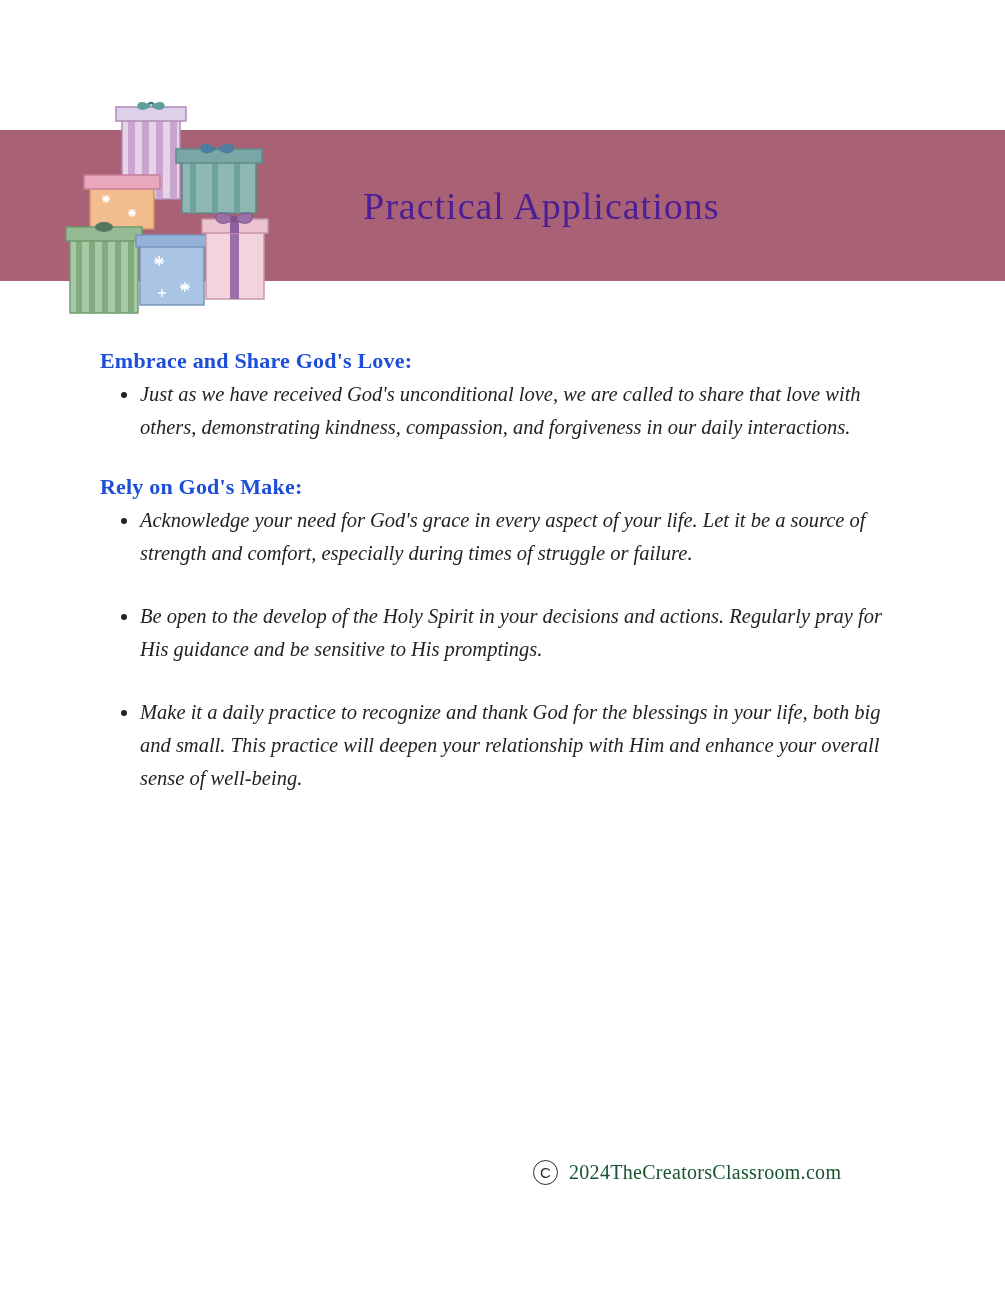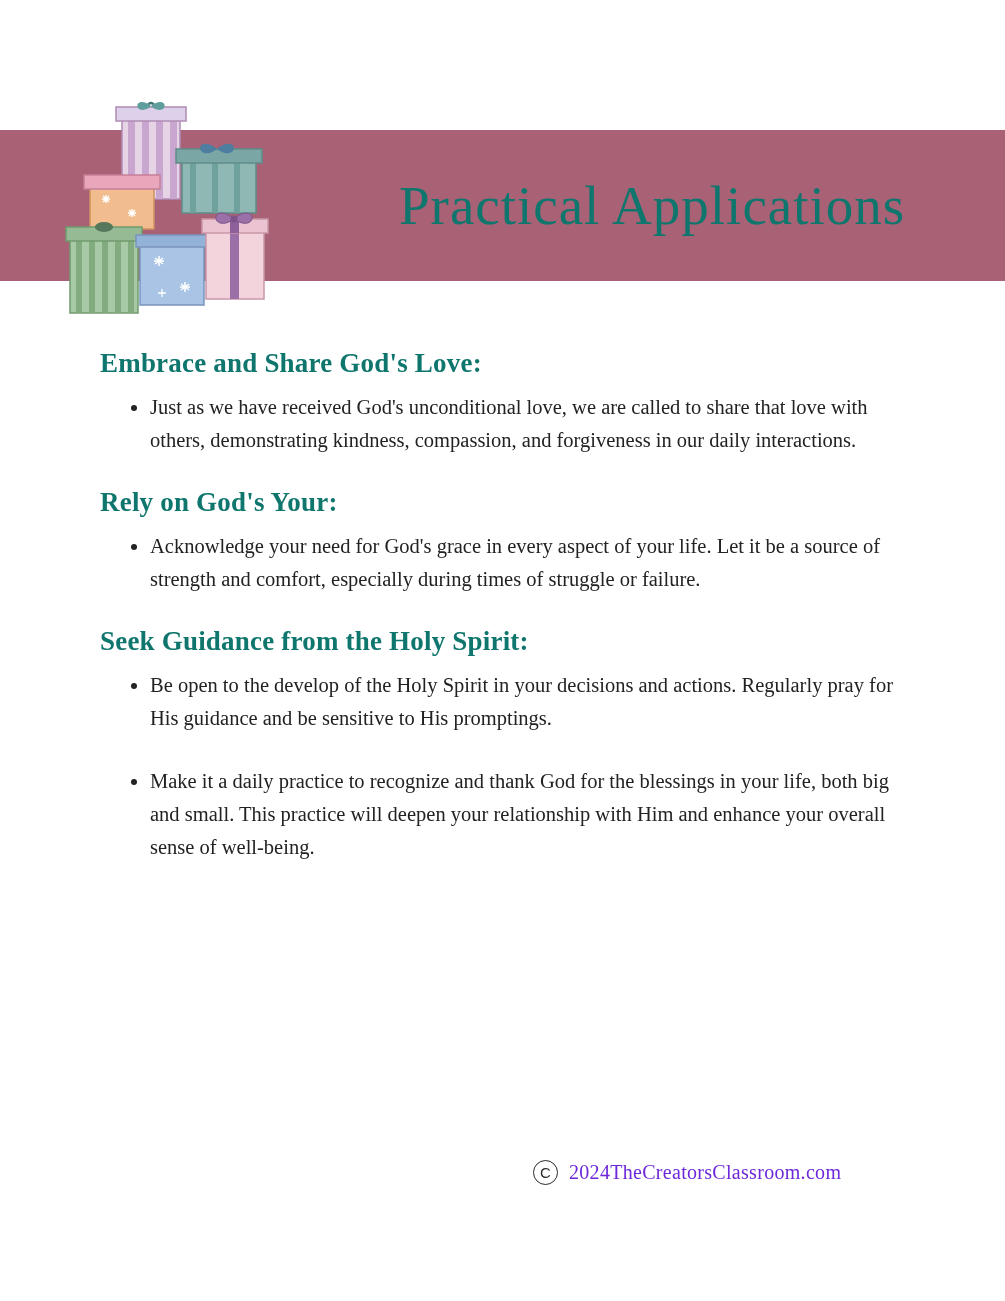--- a/index.html
+++ b/index.html
@@ -24,56 +24,56 @@
     height: 151px;
     background: #a96176;
   }
   .banner-title {
     position: absolute;
     left: 363px;
     top: 130px;
     height: 151px;
     display: flex;
     align-items: center;
-    color: #0f766e;
-    font-family: "Liberation Serif", serif;
-    font-size: 55px;
+    color: #4c1d95;
+    font-family: "Liberation Serif", serif;
+    font-size: 38px;
     font-weight: 400;
     letter-spacing: 1px;
     white-space: nowrap;
-    margin-left: 36px;
   }
   .gifts {
     position: absolute;
     left: 62px;
     top: 95px;
     width: 238px;
     height: 232px;
   }
   .content {
     position: absolute;
     left: 100px;
     top: 348px;
     width: 810px;
   }
   .sec {
     margin: 0 0 30px 0;
   }
   .sec h2 {
     margin: 0 0 4px 0;
     font-family: "Liberation Serif", serif;
-    font-size: 27px;
+    font-size: 22px;
     font-weight: 700;
-    color: #0f766e;
+    color: #1d4ed8;
     letter-spacing: 0.2px;
   }
   .sec ul {
-    margin: 12px;
+    margin: 2px;
     padding: 0 0 0 38px;
     list-style: disc;
+    font-style: italic;
   }
   .sec li {
     font-size: 20.5px;
     line-height: 33px;
     max-width: 748px;
     color: #222222;
   }
   .footer {
     position: absolute;
     left: 533px;
@@ -91,21 +91,21 @@
     align-items: center;
     justify-content: center;
     font-family: "Liberation Sans", sans-serif;
     font-size: 15px;
     color: #2a2a2a;
     box-sizing: border-box;
   }
   .footer-text {
     font-family: "Liberation Serif", serif;
     font-size: 20px;
-    color: #6d28d9;
+    color: #14532d;
     letter-spacing: 0.3px;
   }
 </style>
 </head>
 <body>
 
 <div class="page">
 
   <div class="banner"></div>
   <div class="banner-title">Practical Applications</div>
@@ -176,28 +176,27 @@
   <div class="content">
 
     <section class="sec">
       <h2>Embrace and Share God's Love:</h2>
       <ul>
         <li>Just as we have received God's unconditional love, we are called to share that love with others, demonstrating kindness, compassion, and forgiveness in our daily interactions.</li>
       </ul>
     </section>
 
     <section class="sec">
-      <h2>Rely on God's Your:</h2>
+      <h2>Rely on God's Make:</h2>
       <ul>
         <li>Acknowledge your need for God's grace in every aspect of your life. Let it be a source of strength and comfort, especially during times of struggle or failure.</li>
       </ul>
     </section>
 
     <section class="sec">
-      <h2>Seek Guidance from the Holy Spirit:</h2>
       <ul>
         <li>Be open to the develop of the Holy Spirit in your decisions and actions. Regularly pray for His guidance and be sensitive to His promptings.</li>
       </ul>
     </section>
 
     <section class="sec">
     </section>
 
     <section class="sec">
       <ul>

